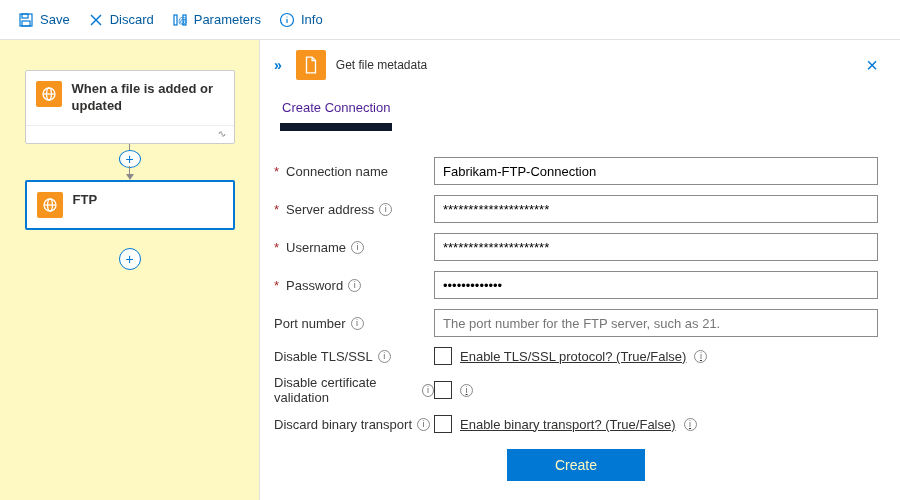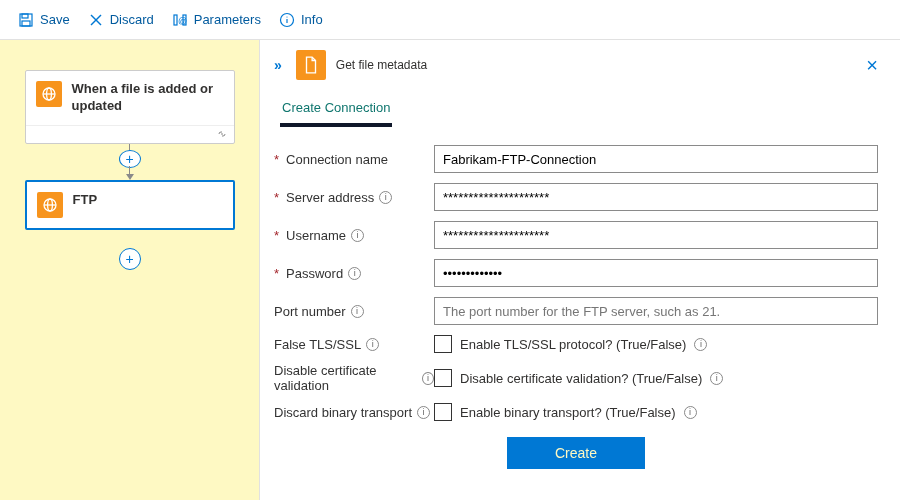--- a/index.html
+++ b/index.html
@@ -22,26 +22,26 @@
 .arrow .head { width: 0; height: 0; border-left: 4px solid transparent; border-right: 4px solid transparent; border-top: 6px solid #8a8a8a; }
 .plus { width: 22px; height: 22px; border: 1px solid #0078d4; border-radius: 50%; background: #fff; color: #0078d4; display: flex; align-items: center; justify-content: center; font-size: 14px; margin: -2px 0; }
 .plus2 { margin-top: 18px; }
 .panel { flex: 1; padding: 10px 22px 14px 14px; overflow: auto; }
 .phead { display: flex; align-items: center; gap: 10px; margin-bottom: 14px; }
 .chev { color: #0078d4; font-weight: bold; font-size: 14px; margin-right: 4px; }
 .pico { width: 30px; height: 30px; background: #f7941d; border-radius: 2px; display: flex; align-items: center; justify-content: center; color: #fff; }
 .pico svg { width: 18px; height: 18px; }
 .ptitle { flex: 1; font-size: 12px; }
 .xbtn { color: #0078d4; font-size: 20px; cursor: pointer; font-weight: 300; }
-.tab { display: inline-block; color: #0f766e; border-bottom: 4px solid #0f172a; padding: 6px 2px 8px; margin: 0 0 18px 6px; font-size: 13px; }
+.tab { display: inline-block; color: #4c1d95; border-bottom: 8px solid #0f172a; padding: 6px 2px 8px; margin: 0 0 26px 6px; font-size: 13px; }
 .row { display: flex; align-items: center; margin-bottom: 10px; }
 .lbl { width: 160px; display: flex; align-items: center; gap: 5px; color: #333; }
 .req { color: #a4262c; margin-right: 2px; }
 .info { width: 13px; height: 13px; border: 1px solid #888; border-radius: 50%; display: inline-flex; align-items: center; justify-content: center; font-size: 9px; color: #666; }
-.fld { flex: 1; }
+.fld { flex: 1; text-decoration: underline; }
 .fld input { width: 100%; height: 28px; border: 1px solid #8a8a8a; padding: 0 8px; font-family: inherit; font-size: 13px; }
 .fld input::placeholder { color: #767676; }
 .chk { display: flex; align-items: center; gap: 8px; }
 .chk .box { width: 18px; height: 18px; border: 1px solid #333; }
 .submit { display: flex; justify-content: center; margin-top: 16px; }
 .cbtn { background: #0078d4; color: #fef9c3; border: none; padding: 8px 48px; font-size: 14px; cursor: pointer; }
 </style>
 </head>
 <body>
 
@@ -166,37 +166,36 @@
     </div>
     <div class="row">
       <div class="lbl">
           <span>Port number</span>
           <span class="info">i</span>
         </div>
       <div class="fld"><input placeholder="The port number for the FTP server, such as 21." style=""></div>
     </div>
     <div class="row">
       <div class="lbl">
-          <span>False TLS/SSL</span>
+          <span>Disable TLS/SSL</span>
           <span class="info">i</span>
         </div>
       <div class="fld chk">
           <div class="box"></div>
           <span>Enable TLS/SSL protocol? (True/False)</span>
           <span class="info">i</span>
         </div>
     </div>
     <div class="row">
       <div class="lbl">
           <span>Disable certificate validation</span>
           <span class="info">i</span>
         </div>
       <div class="fld chk">
           <div class="box"></div>
-          <span>Disable certificate validation? (True/False)</span>
           <span class="info">i</span>
         </div>
     </div>
     <div class="row">
       <div class="lbl">
           <span>Discard binary transport</span>
           <span class="info">i</span>
         </div>
       <div class="fld chk">
           <div class="box"></div>

